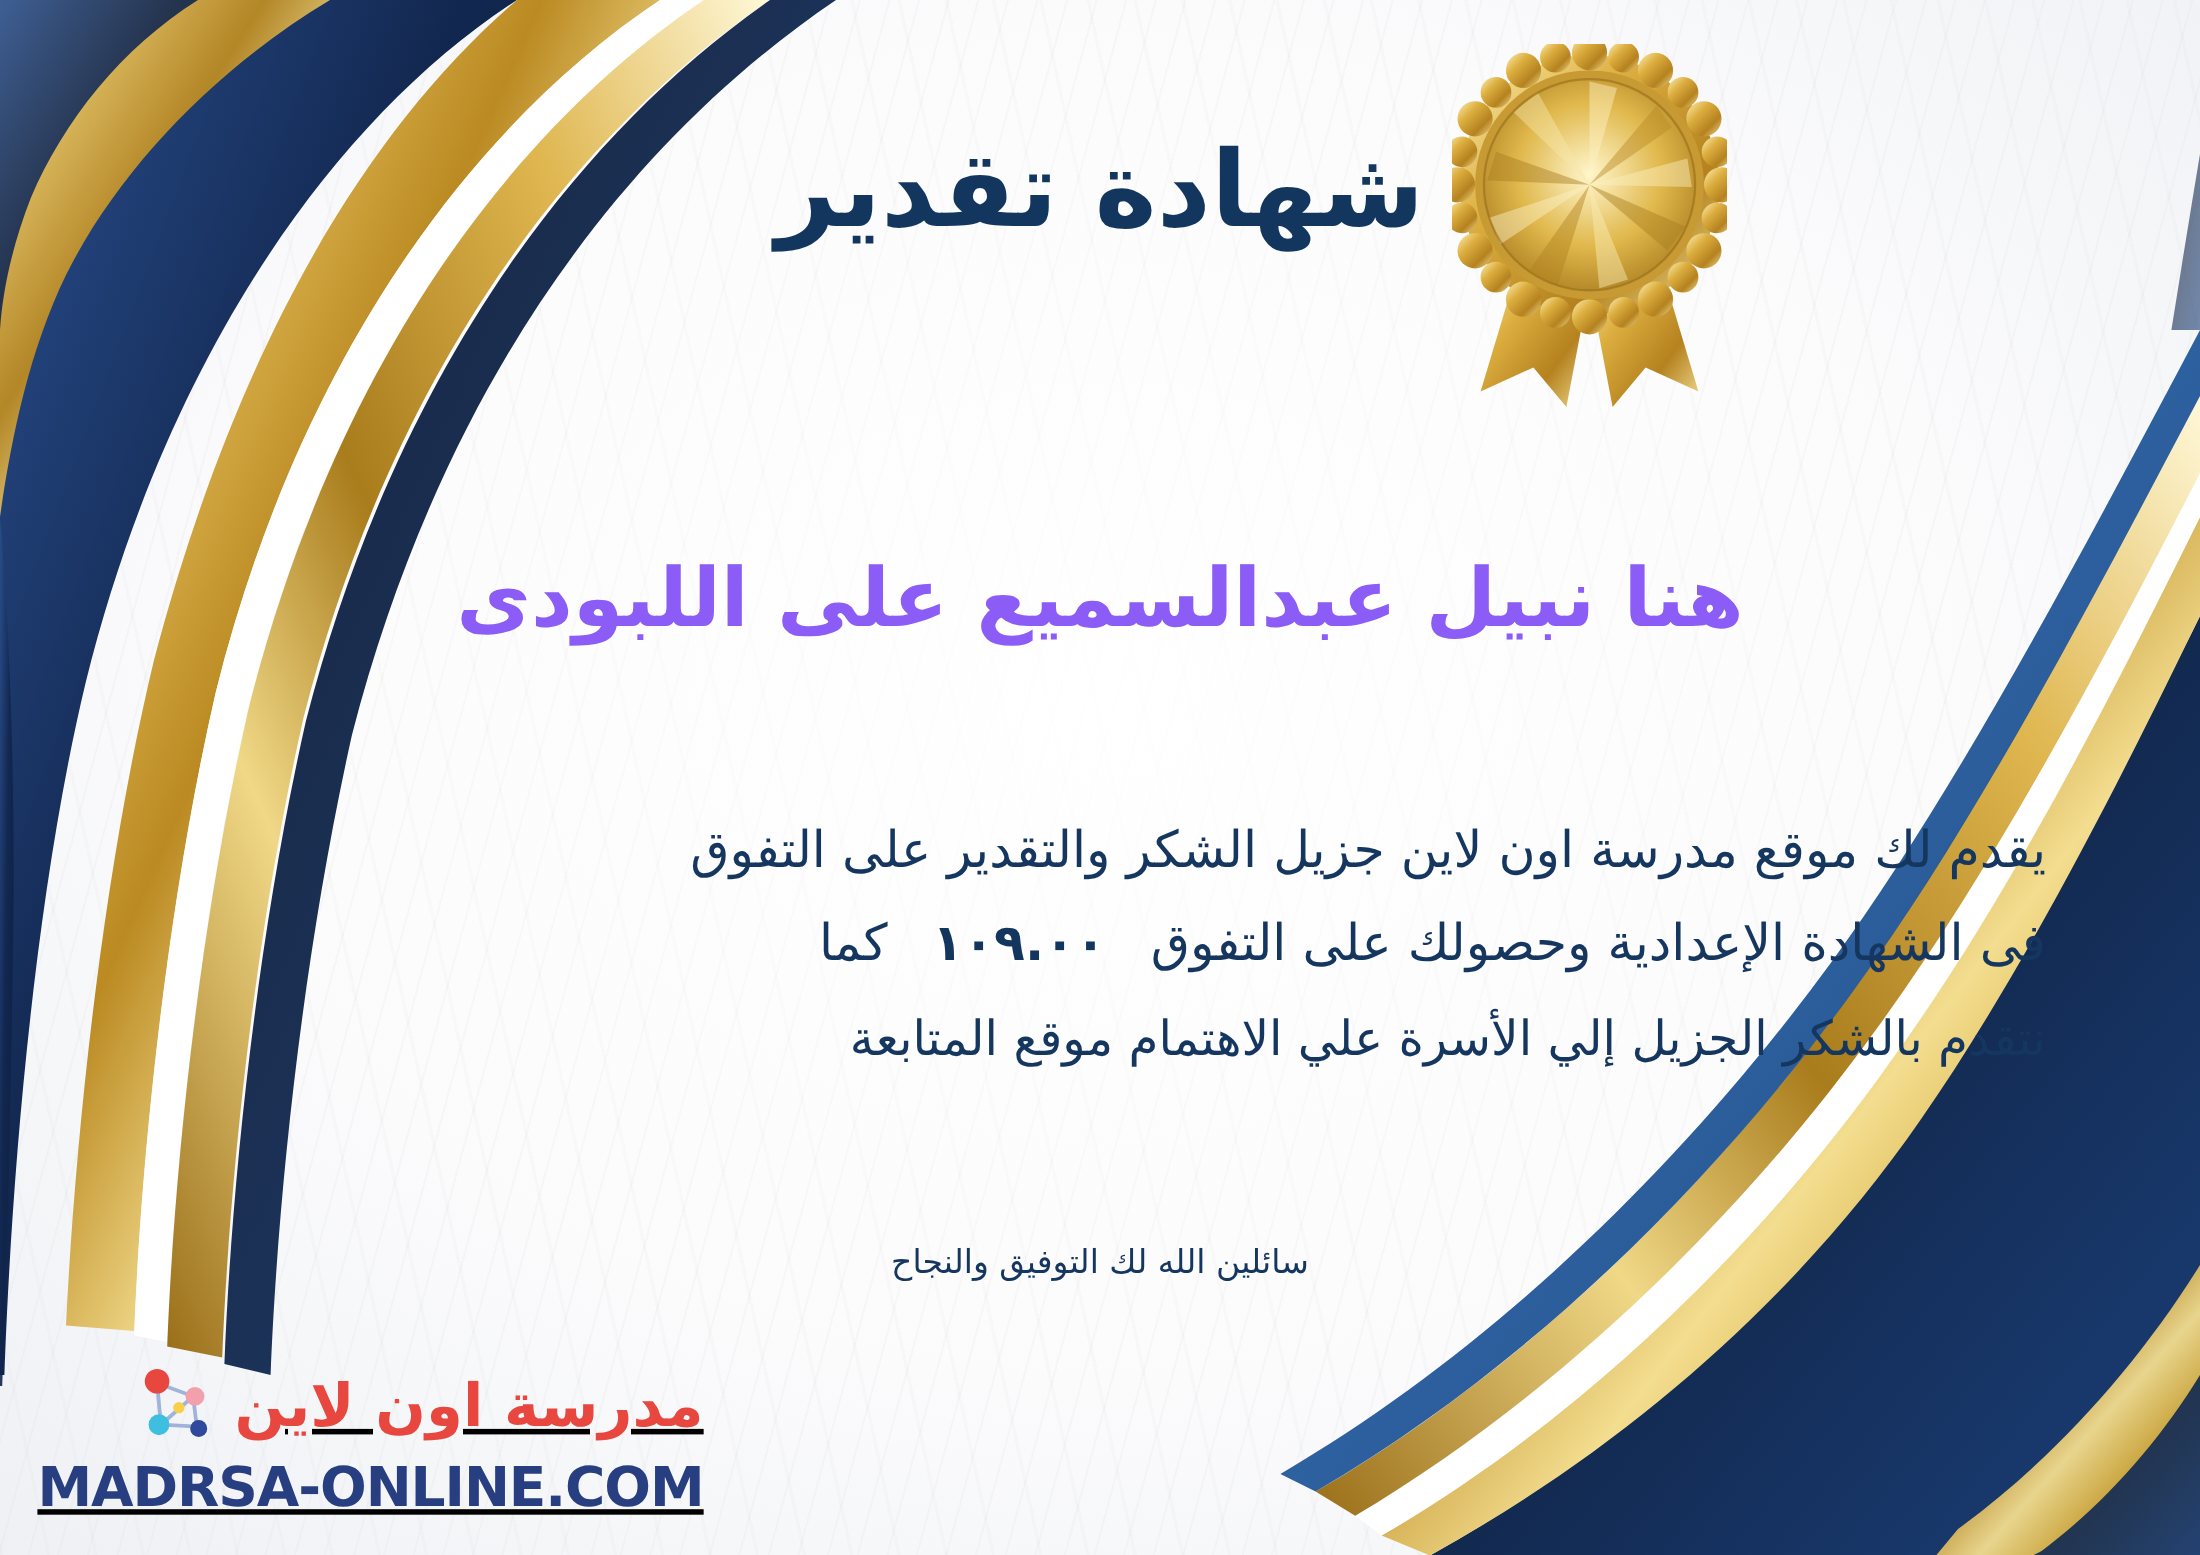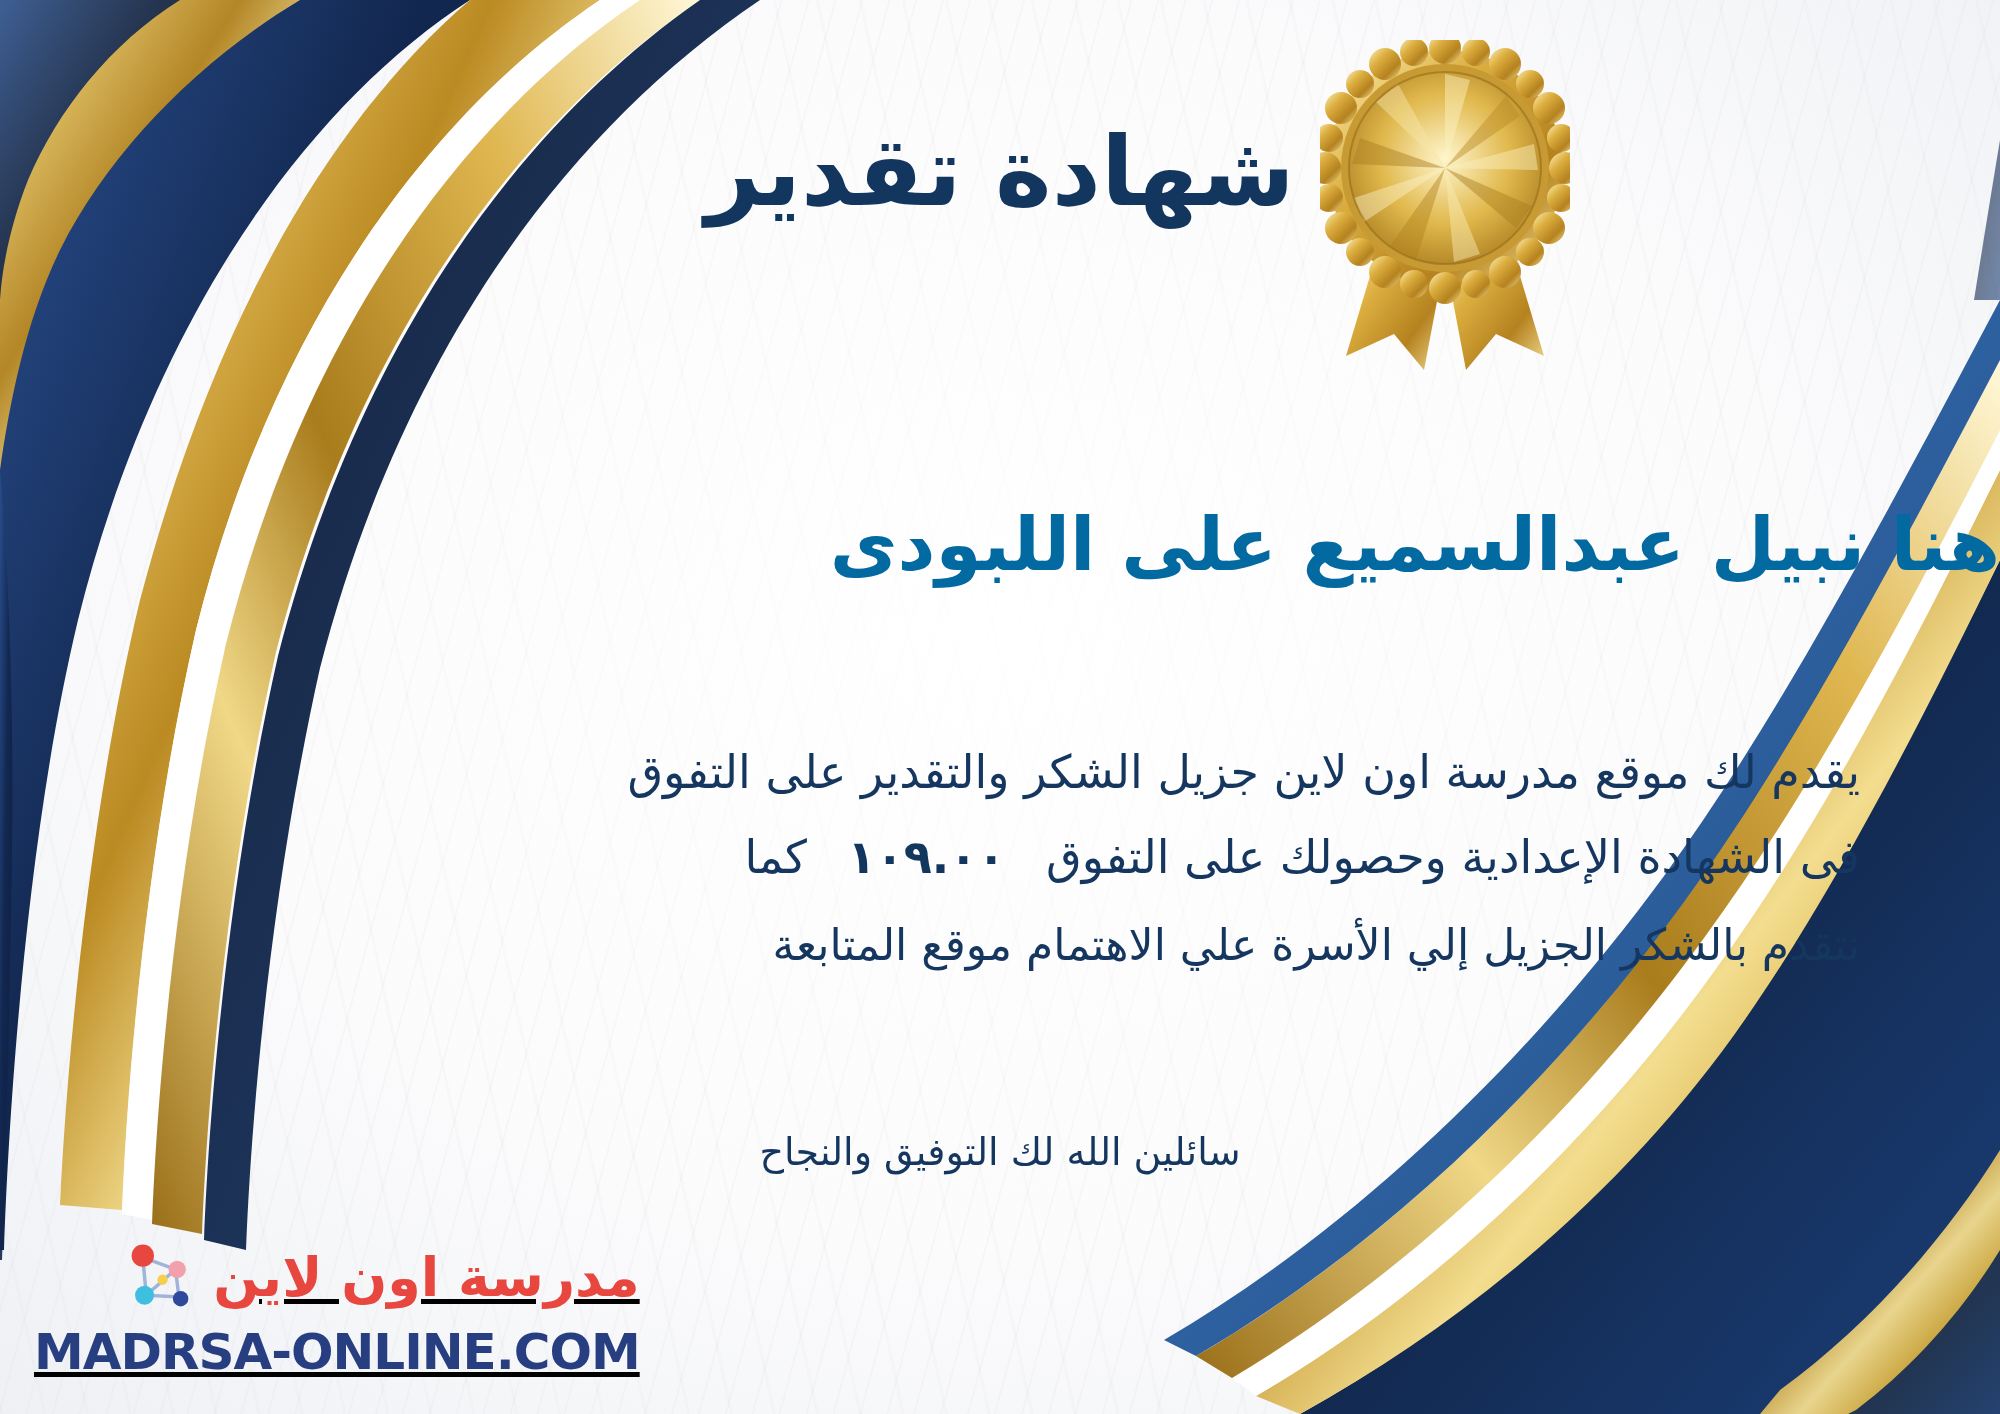--- a/index.html
+++ b/index.html
@@ -75,24 +75,24 @@
     color: #13365f;
     letter-spacing: 0px;
     line-height: 1.1;
   }
 
   .recipient {
     position: absolute;
     top: 500px;
     left: 0;
     width: 100%;
-    text-align: right;
+    text-align: center;
     font-size: 74px;
     font-weight: 700;
-    color: #0369a1;
+    color: #8b5cf6;
     line-height: 1.2;
   }
 
   .body-text {
     position: absolute;
     top: 730px;
     left: 50%;
     transform: translateX(-50%);
     width: 1720px;
     text-align: right;
@@ -113,21 +113,21 @@
     margin-top: 4px;
     font-size: 44px;
   }
 
   .closing {
     position: absolute;
     top: 1130px;
     left: 0;
     width: 100%;
     text-align: center;
-    font-size: 38px;
+    font-size: 30px;
     color: #14365f;
     font-weight: 500;
   }
 
   
   .medal {
     position: absolute;
     top: 40px;
     right: 430px;
     width: 250px;

